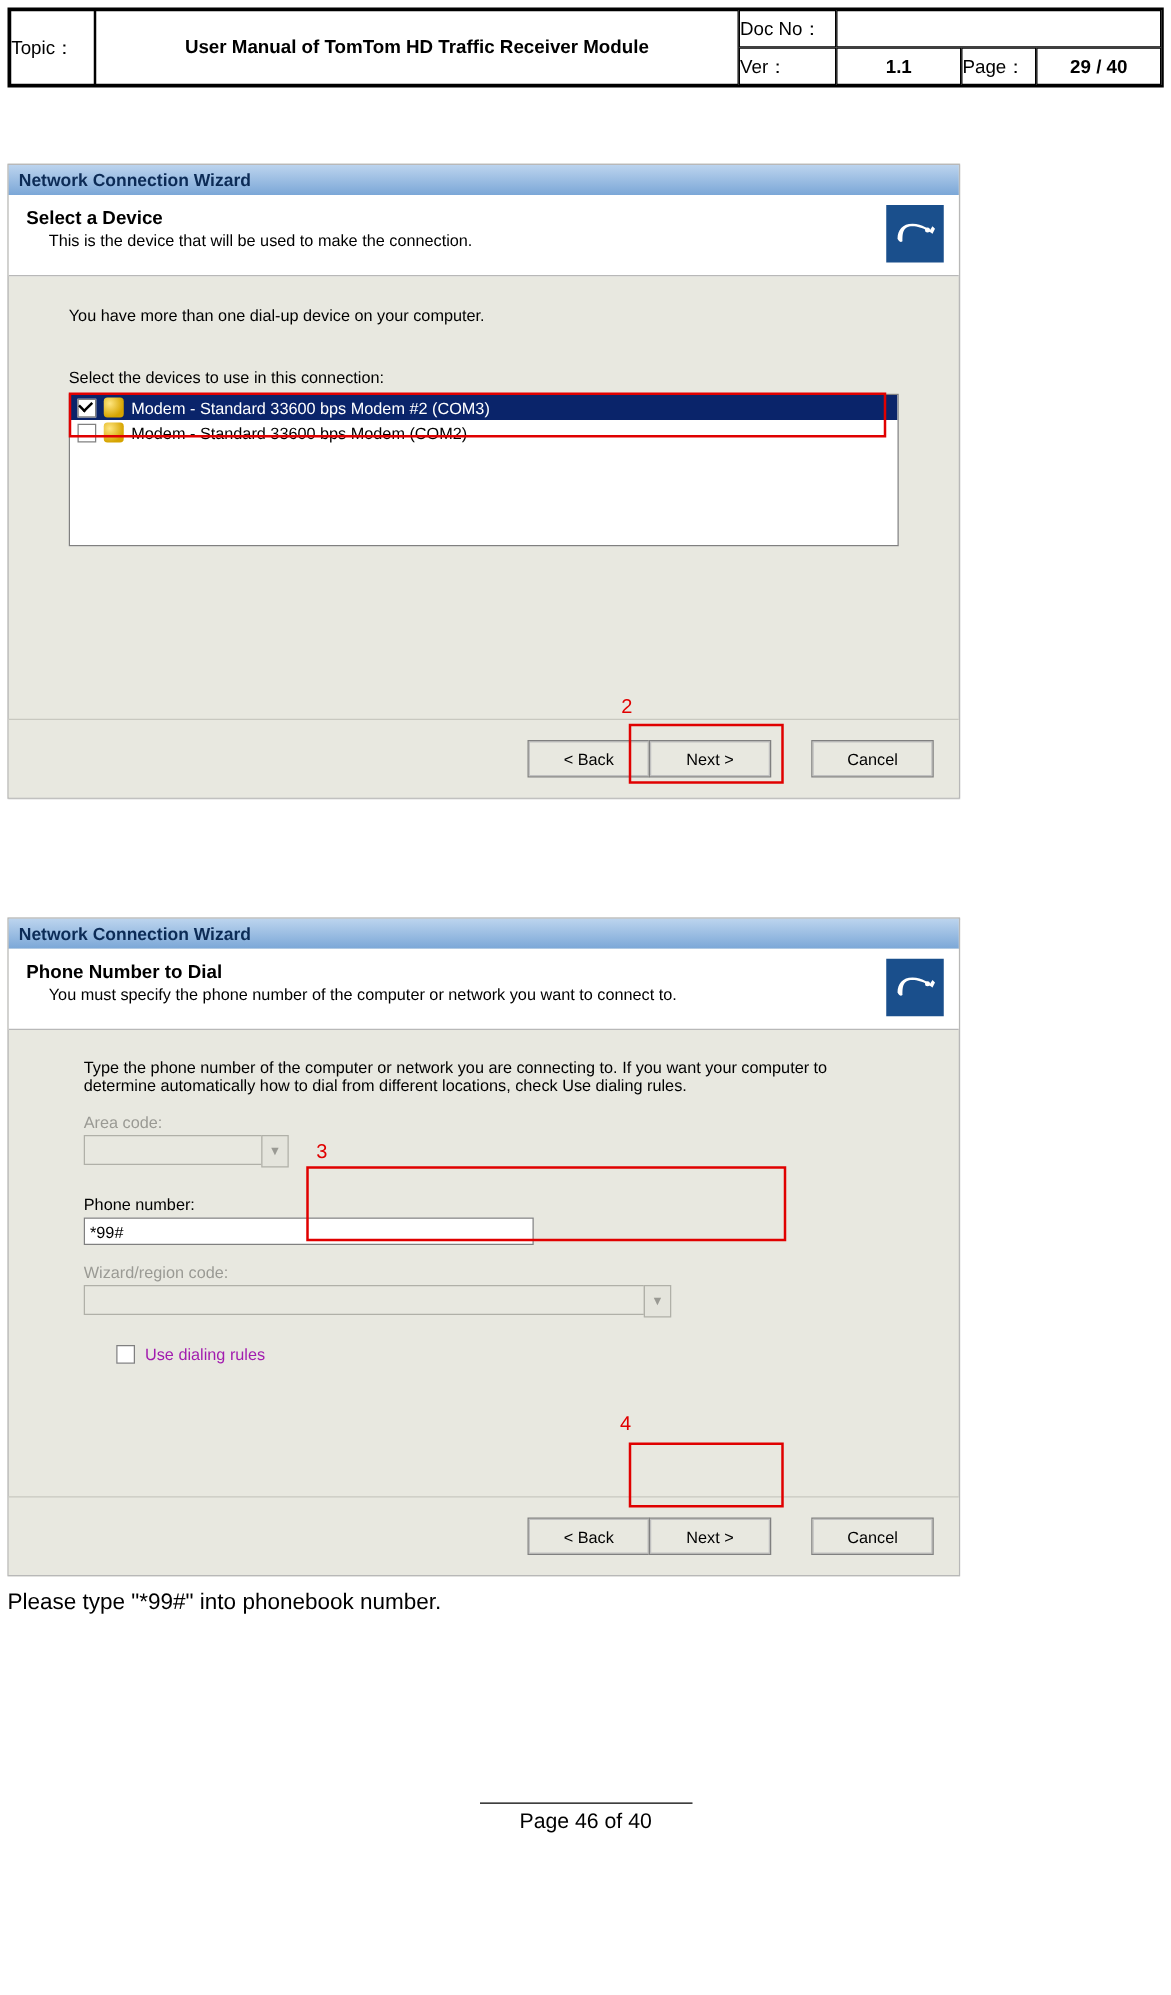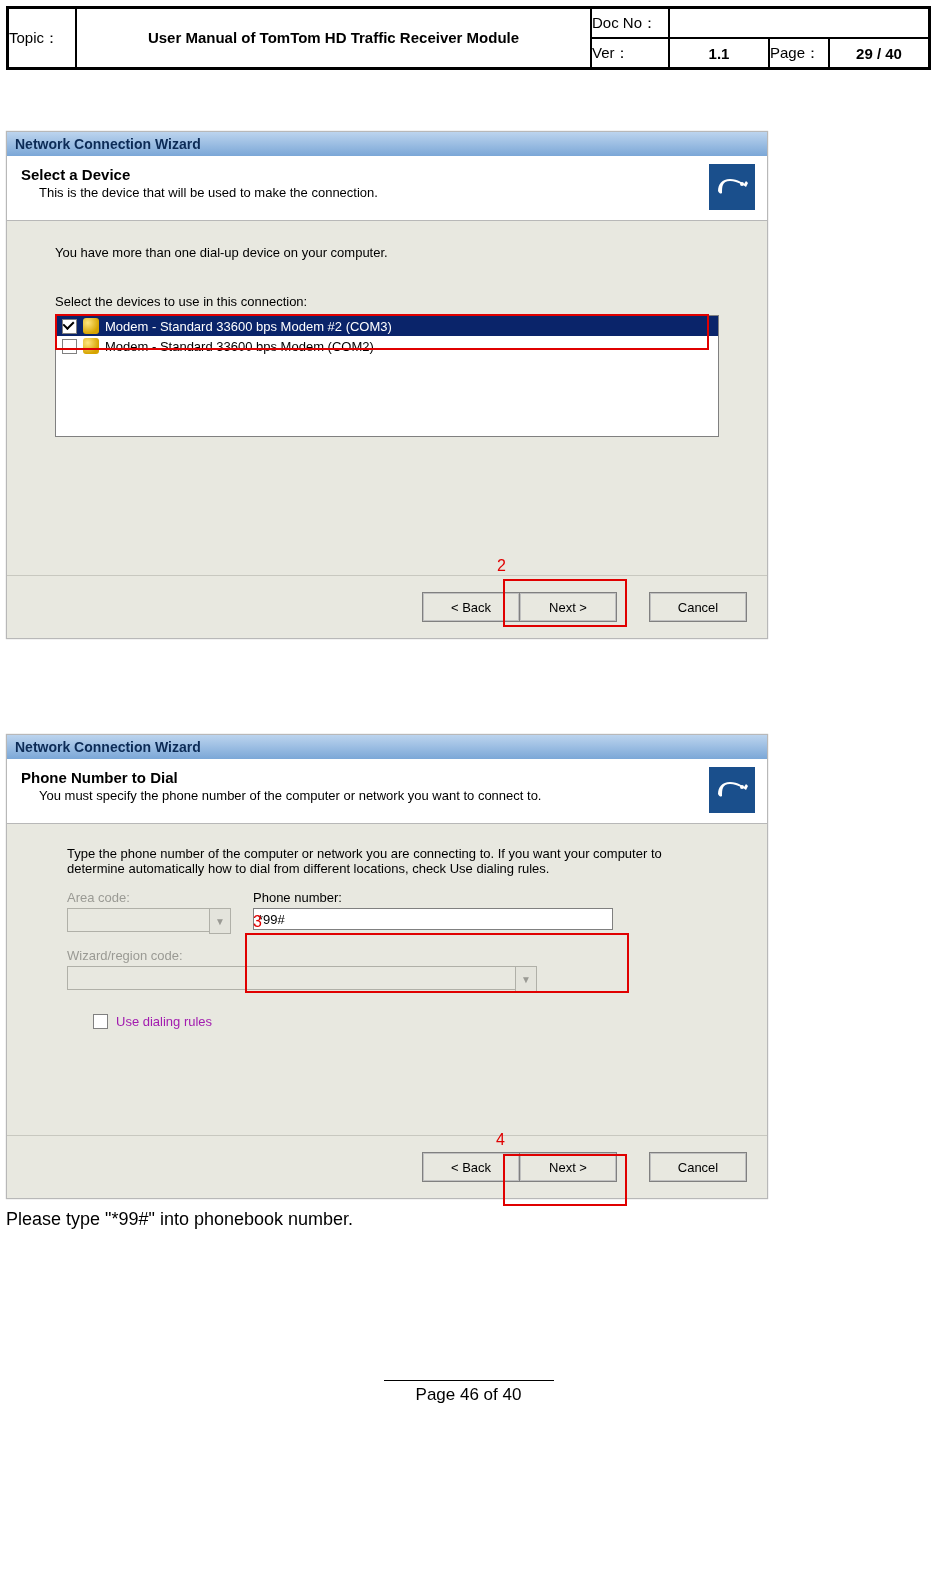--- a/index.html
+++ b/index.html
@@ -194,20 +194,21 @@
     height: 22px;
     border: 1px solid #808080;
     background: #fff;
     padding: 0 4px;
     font-size: 13px;
     box-sizing: border-box;
   }
   .pair {
     display: flex;
     gap: 22px;
+    flex-direction: column;
   }
   .pair .col-a { width: 164px; }
   .pair .col-b { flex: 1; max-width: 360px; }
   .check-row {
     display: flex;
     align-items: center;
     gap: 8px;
     margin-top: 22px;
     font-size: 13px;
     color: #a21caf;

